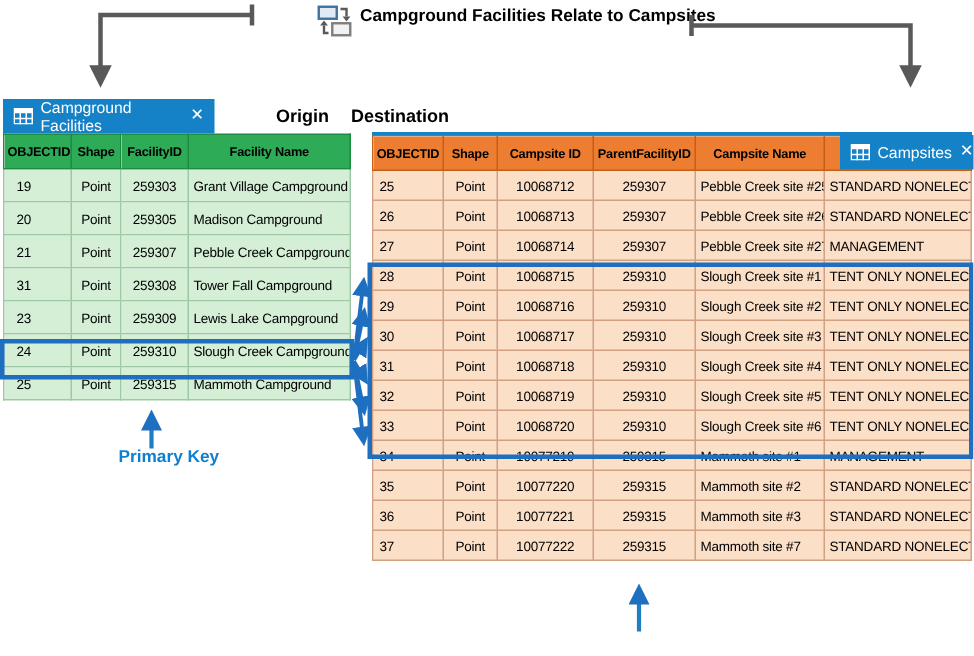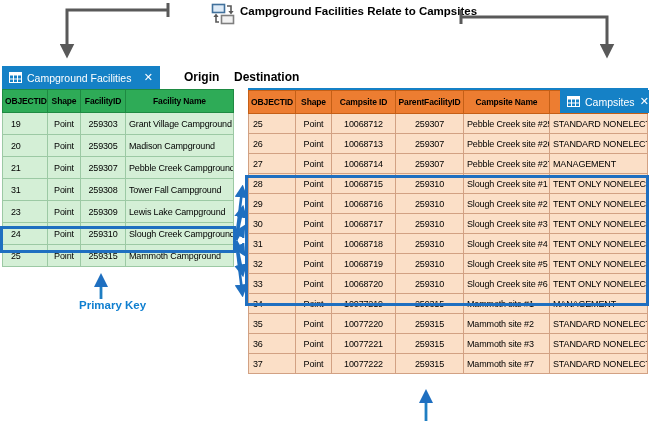--- a/index.html
+++ b/index.html
@@ -8,21 +8,21 @@
     background:#ffffff;font-family:"Liberation Sans",sans-serif;
   }
   
   .tab{
     position:absolute;height:23px;background:#1581C6;color:#fff;
     display:flex;align-items:center;gap:5px;padding:0 7px;
     font-size:10.5px;box-sizing:border-box;z-index:5;
   }
   .tab .grid-icon{flex:0 0 auto;display:block;}
   .tab .close{margin-left:auto;font-size:11px;line-height:1;cursor:default;}
-  #tab-left{left:2px;top:66px;width:158px;justify-content:center;}
+  #tab-left{left:2px;top:66px;width:141px;justify-content:center;}
   #tab-right{left:560px;top:66px;width:96px;margin-top:24px;}
   
   .section-label{position:absolute;font-weight:bold;font-size:12px;color:#000;z-index:6;}
   #origin-label{left:184px;top:70px;}
   #destination-label{left:234px;top:70px;}
   
   .tbl{border-collapse:collapse;table-layout:fixed;z-index:2;border-radius:24px;}
   .tbl th,.tbl td{
     overflow:hidden;white-space:nowrap;box-sizing:border-box;
     letter-spacing:-0.15px;padding:0 2px;

